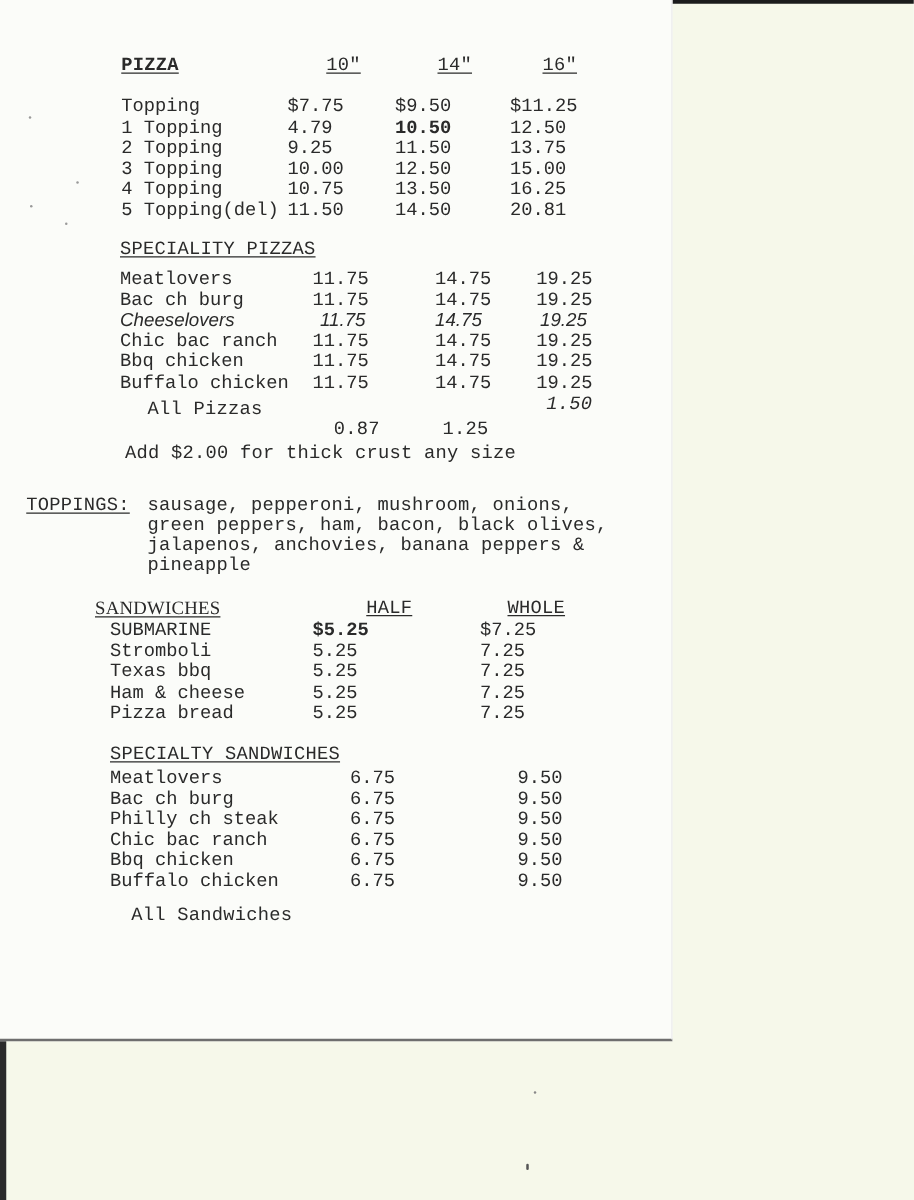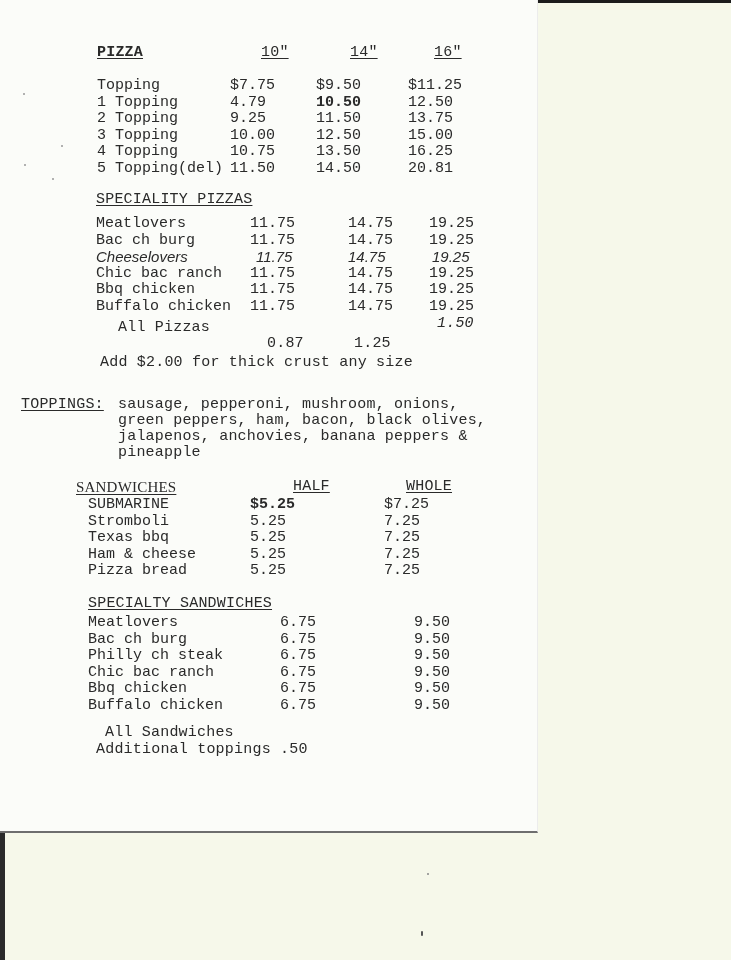--- a/index.html
+++ b/index.html
@@ -190,21 +190,20 @@
       <span class="col" style="left:414px;">9.50</span>
     </div>
     <div class="row" style="top:697.5px;">
       <span class="col" style="left:88px;">Buffalo chicken</span>
       <span class="col" style="left:280px;">6.75</span>
       <span class="col" style="left:414px;">9.50</span>
     </div>
   </div>
 
   <span class="txt" style="left:105px;top:725px;">All Sandwiches</span>
-  <span class="txt" style="left:96px;top:742px;">Additional toppings .50</span>
 
   <span class="speck" style="left:23px;top:93px;"></span>
   <span class="speck" style="left:61px;top:145px;"></span>
   <span class="speck" style="left:24px;top:164px;"></span>
   <span class="speck" style="left:52px;top:178px;"></span>
 </div>
 
 <span class="speck" style="left:427px;top:873px;background:#888;"></span>
 <span class="speck" style="left:421px;top:931px;height:5px;background:#555;"></span>
 

